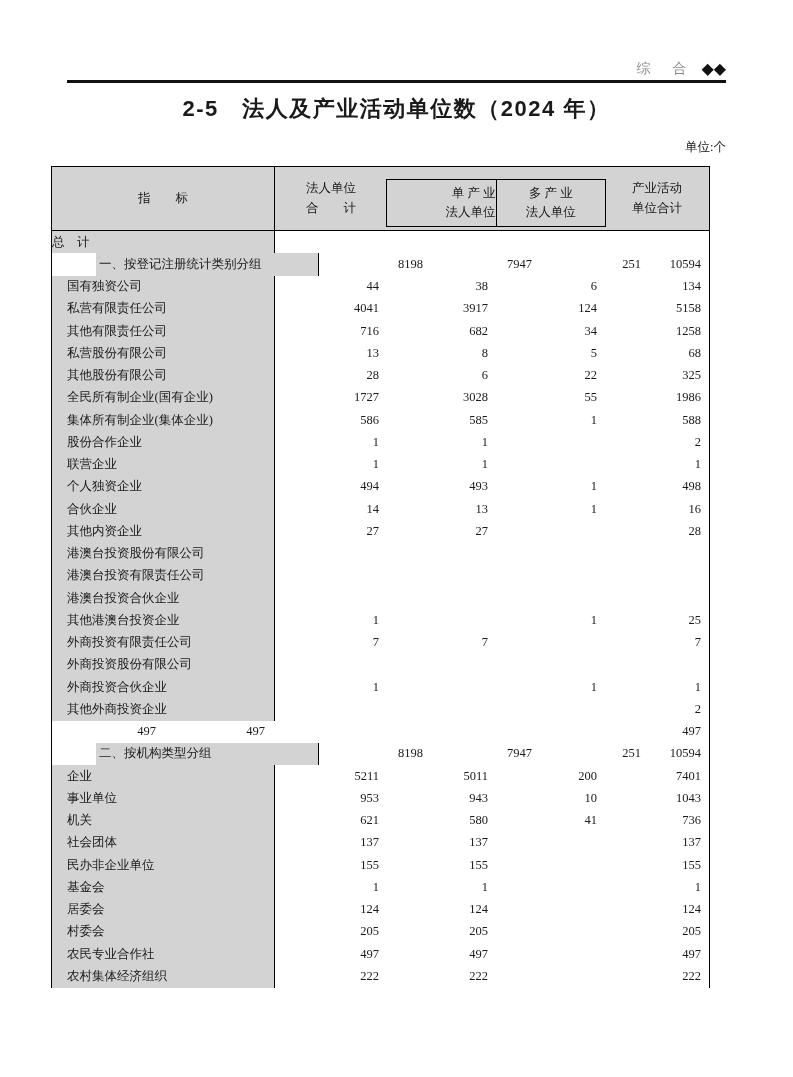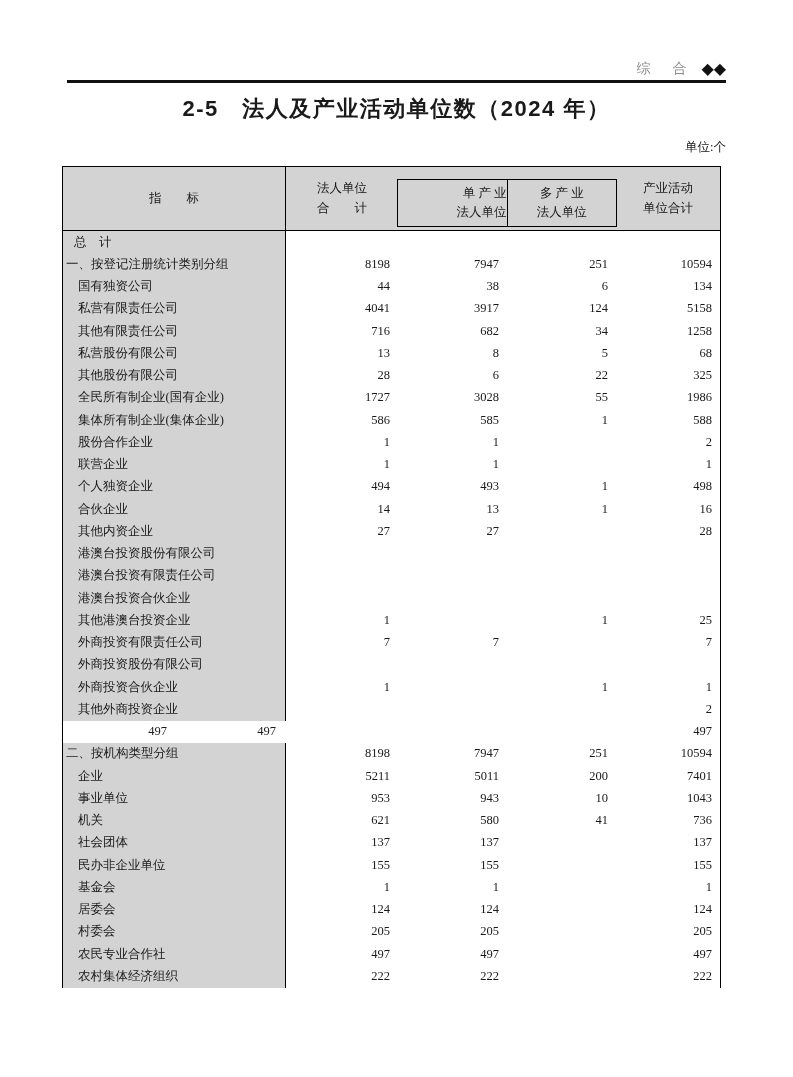--- a/index.html
+++ b/index.html
@@ -19,21 +19,21 @@
   .top-rule { position:absolute; top:80px; left:67px; width:659px; height:2.5px; background:#111; }
   .doc-title {
     position:absolute; top:94px; left:0; width:793px; text-align:center;
     font-family:"Liberation Sans","DejaVu Sans",sans-serif;
     font-weight:bold; font-size:22px; letter-spacing:1.5px;
   }
   .unit-note { position:absolute; top:139px; right:67px; font-size:12.5px; }
 
   
   .table {
-    position:absolute; top:166px; left:62px; width:659px; box-sizing:border-box;
+    position:absolute; top:166px; left:51px; width:659px; box-sizing:border-box;
     border:1px solid #000; border-top-width:1.5px; border-bottom-width:2px;
   }
   .thead {
     position:relative; display:flex; height:64px; background:#d3d3d3;
     border-bottom:1px solid #000; box-sizing:border-box;
     font-size:12.5px; line-height:1.55;
   }
   .th { display:flex; flex-direction:column; align-items:center; justify-content:center; box-sizing:border-box; }
   .th-indicator { width:223px; border-right:1px solid #000; }
   .th-legal { width:112px; }
@@ -49,22 +49,22 @@
   .inner-box .half.first { border-right:1px solid #000;align-items:flex-end; }
   .th-activity { flex:1; }
 
   .tbody { font-size:12.5px; }
   .trow { display:flex; height:22.26px; align-items:center; }
   .c-label {
     width:223px; height:100%; box-sizing:border-box; background:#d3d3d3;
     border-right:1px solid #000; display:flex; align-items:center;
     white-space:nowrap; overflow:hidden;
   }
-  .c-label.ind0 { padding-left:3px; }
-  .c-label.ind1 { padding-left:11px; }
+  .c-label.ind0 { padding-left:3px;margin-left:44px; }
+  .c-label.ind1 { }
   .c-label.ind2 { padding-left:15px; }
   .c-num { box-sizing:border-box; text-align:right; padding-right:8px; }
   .c-num.c0 { width:112px; }
   .c-num.c1 { width:109px; }
   .c-num.c2 { width:109px; }
   .c-num.c3 { flex:1; }
 
   .page-number { position:absolute; top:1030px; right:83px; font-size:13px; letter-spacing:2px; }
 </style>
 </head>

